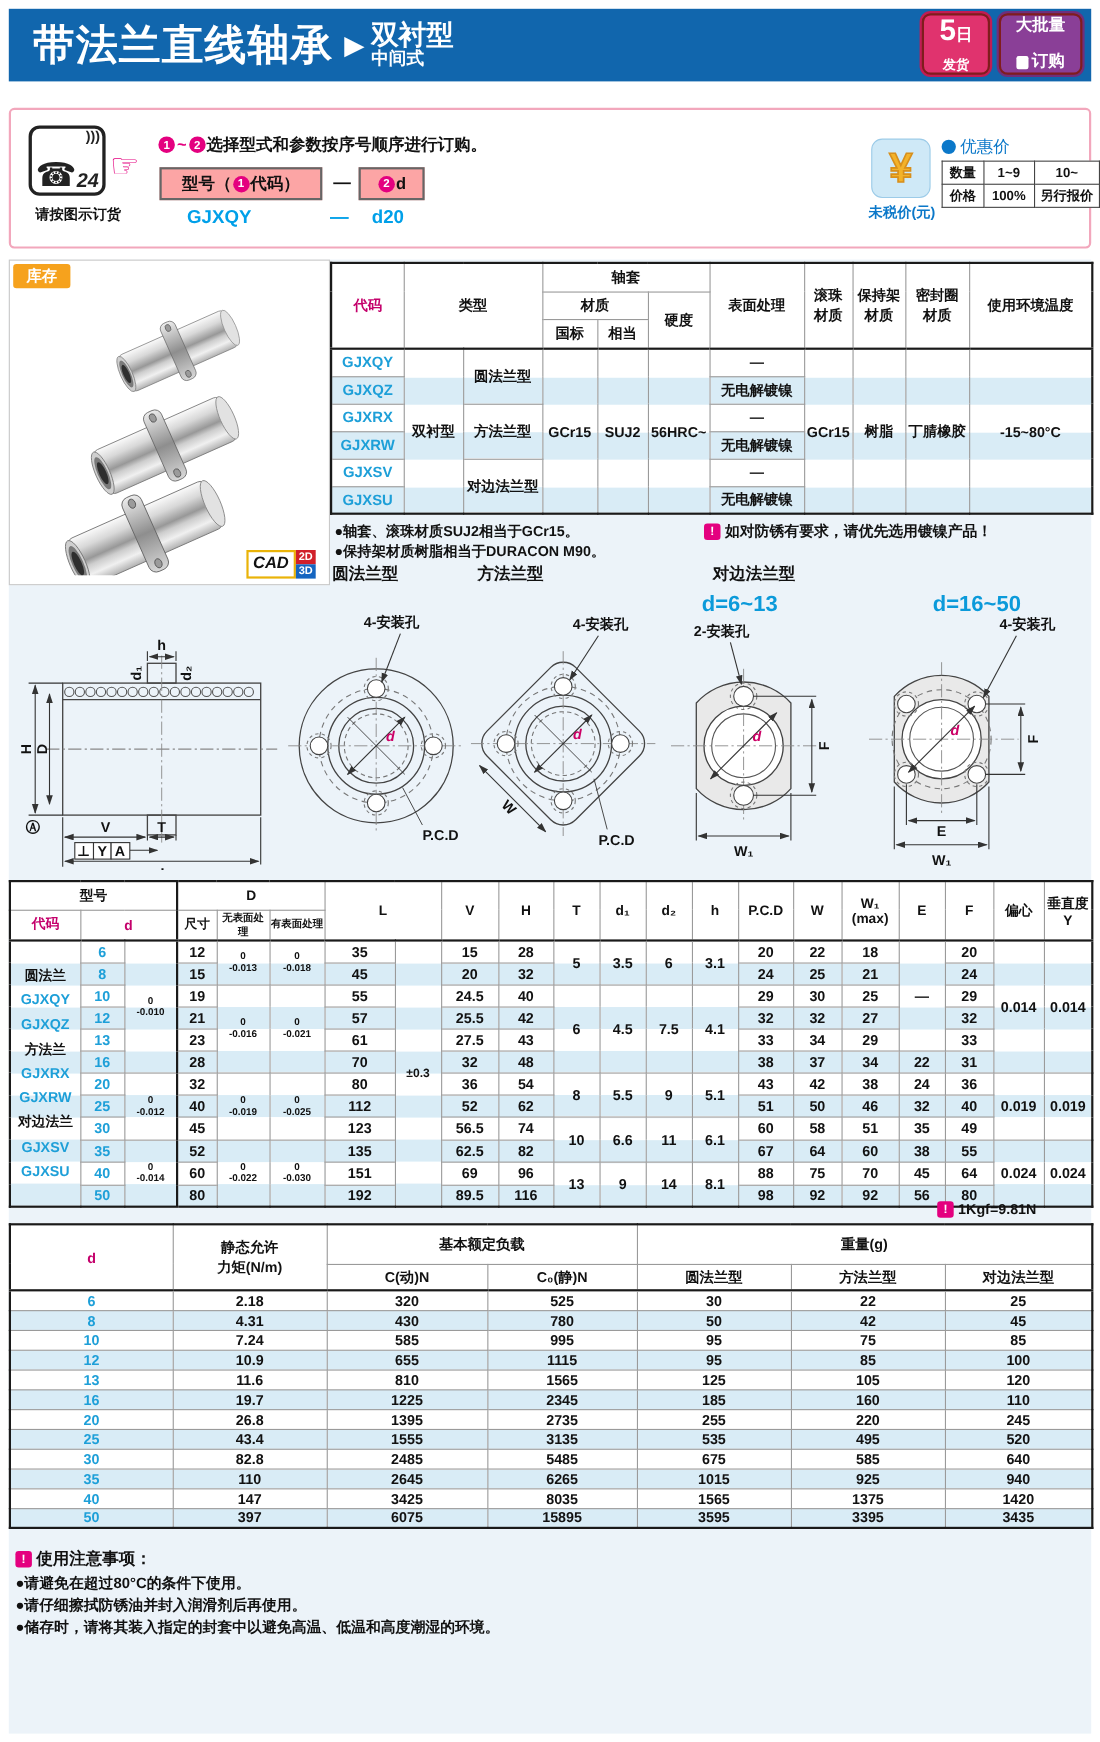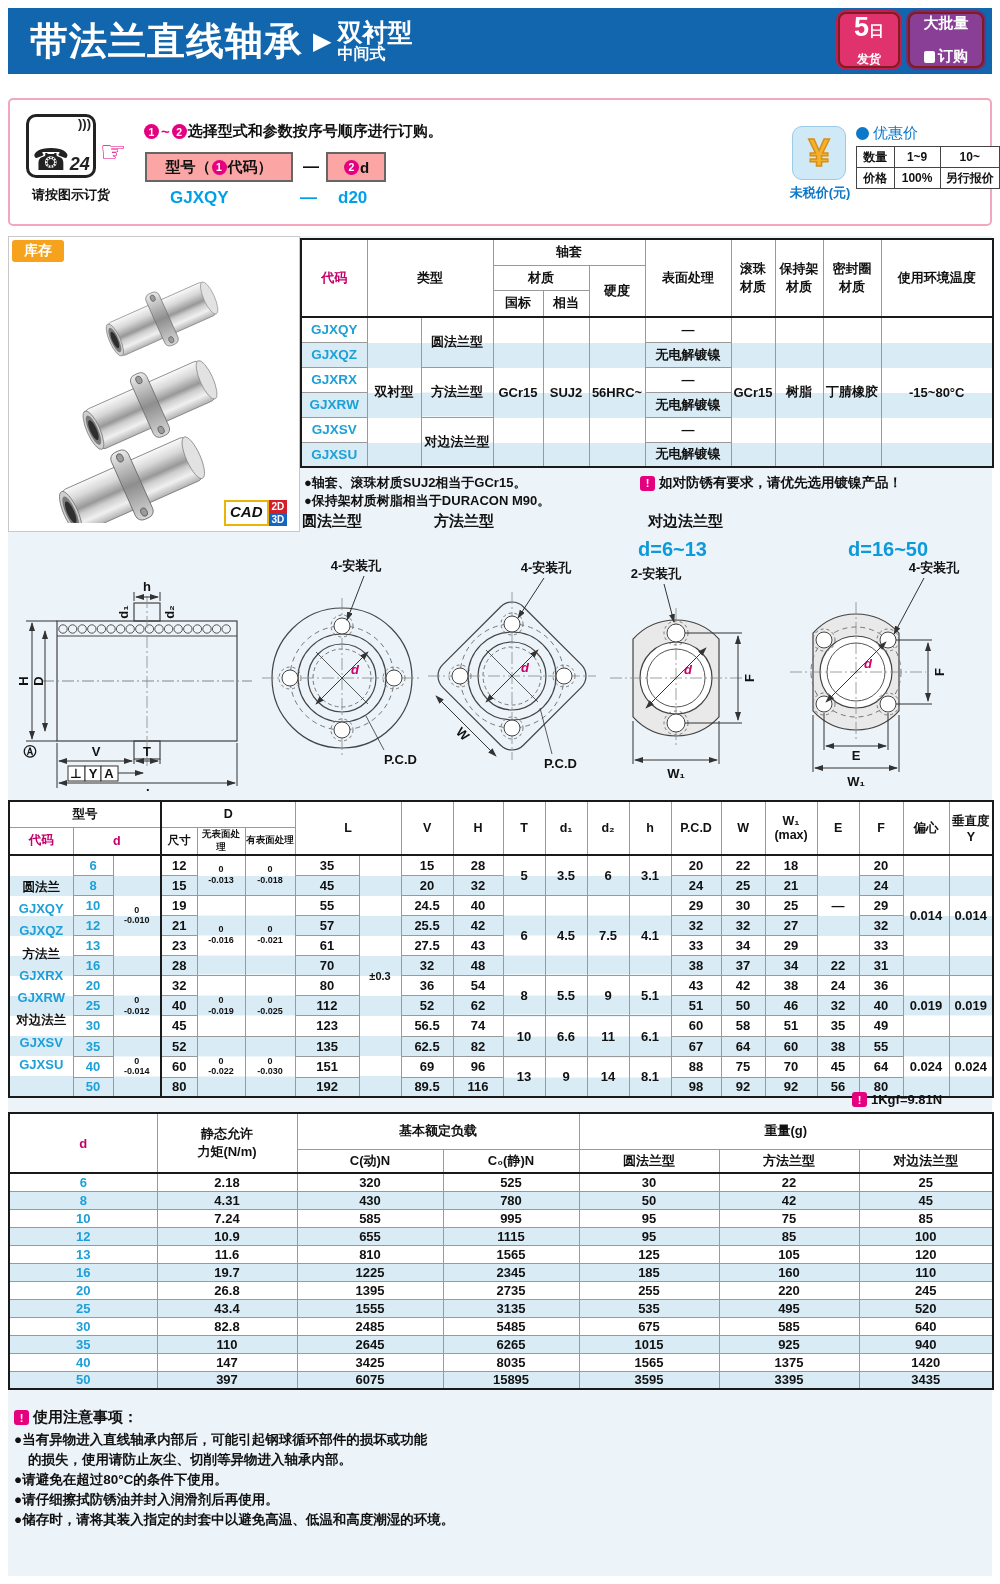--- a/index.html
+++ b/index.html
@@ -918,18 +918,16 @@
         <td>3435</td>
       </tr>
     </tbody>
 </table>
 
 <div class="abs usage">
   <div class="utitle">
     <span class="wicon">!</span>
     <span>使用注意事项：</span>
   </div>
-  <div class="unote">●当有异物进入直线轴承内部后，可能引起钢球循环部件的损坏或功能
-的损失，使用请防止灰尘、切削等异物进入轴承内部。</div>
   <div class="unote">●请避免在超过80°C的条件下使用。</div>
   <div class="unote">●请仔细擦拭防锈油并封入润滑剂后再使用。</div>
   <div class="unote">●储存时，请将其装入指定的封套中以避免高温、低温和高度潮湿的环境。</div>
 </div>
 
 </body></html>

